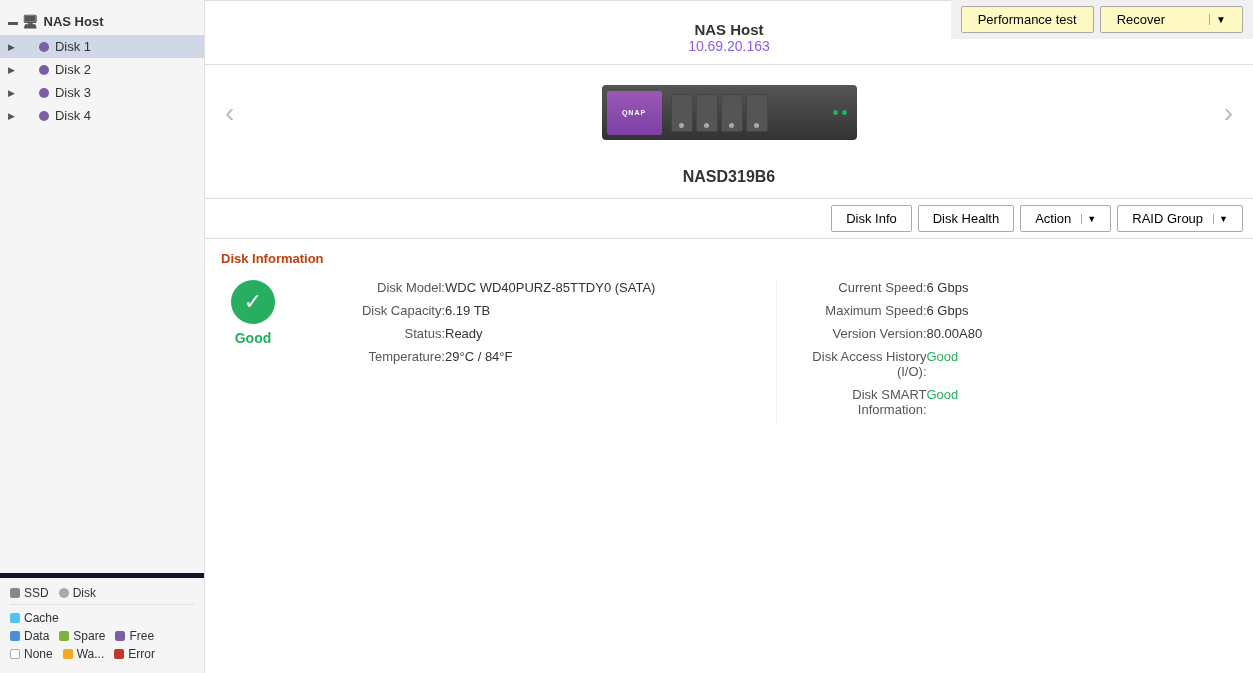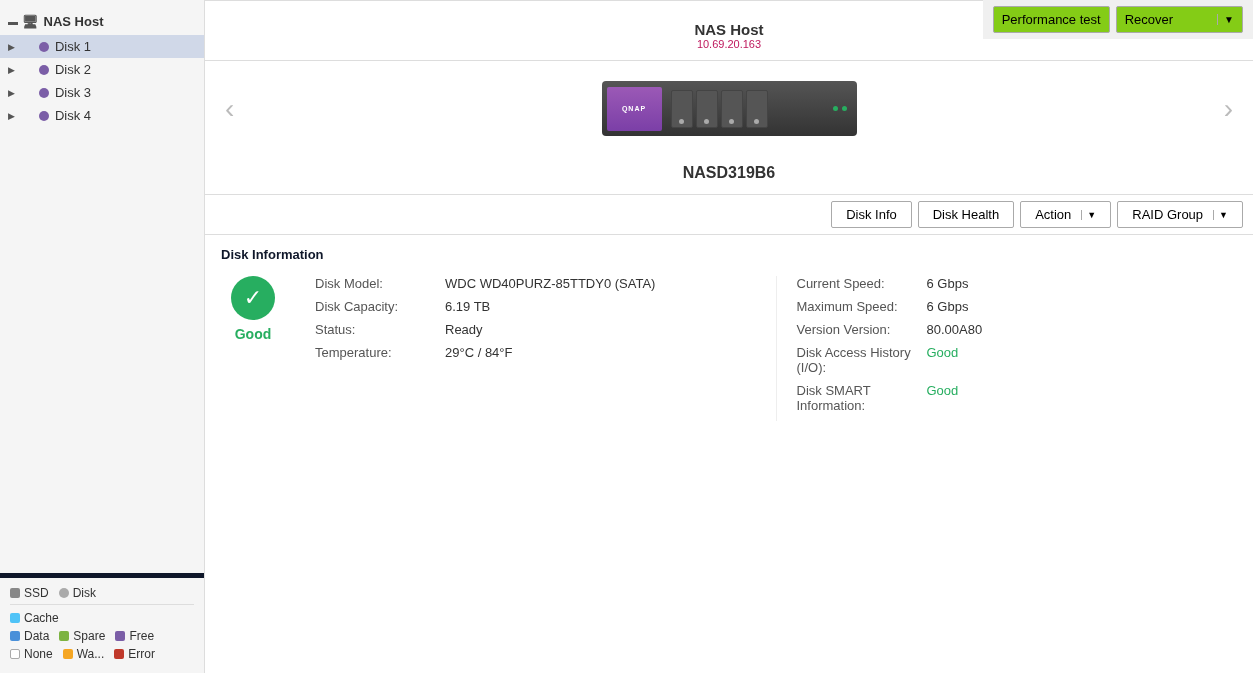--- a/index.html
+++ b/index.html
@@ -9,23 +9,23 @@
     .top-bar {
       position: fixed;
       top: 0; right: 0;
       padding: 6px 10px;
       display: flex;
       gap: 6px;
       z-index: 100;
       background: #f0f0f0;
     }
     .top-bar button {
-      padding: 5px 8px;
+      padding: 5px 16px;
       border: 1px solid #aaa;
-      background: #84cc16;
+      background: #fef9c3;
       cursor: pointer;
       font-size: 13px;
       border-radius: 2px;
     }
     .recover-btn {
       display: flex;
       align-items: center;
       gap: 40px;
     }
     .recover-btn span.arrow {
@@ -142,22 +142,22 @@
     .main-header {
       text-align: center;
       padding: 20px 0 10px;
       border-bottom: 1px solid #ddd;
     }
     .main-header .nas-title {
       font-size: 15px;
       font-weight: bold;
     }
     .main-header .nas-ip {
-      font-size: 11px;
-      color: #be185d;
+      font-size: 14px;
+      color: #8b5cf6;
     }
 
     
     .nas-display {
       display: flex;
       align-items: center;
       justify-content: center;
       padding: 20px 0;
       position: relative;
       flex: 0 0 auto;
@@ -278,21 +278,21 @@
     
     .disk-info-area {
       padding: 12px 16px;
       flex: 1;
       overflow-y: auto;
     }
     .disk-info-title {
       font-size: 13px;
       font-weight: bold;
       margin-bottom: 14px;
-      color: #0f172a;
+      color: #c2410c;
     }
     .disk-info-content {
       display: flex;
       gap: 0;
     }
     .disk-status-icon {
       display: flex;
       flex-direction: column;
       align-items: center;
       margin-right: 40px;
@@ -319,20 +319,21 @@
       flex: 1;
     }
     .field-row {
       display: flex;
       margin-bottom: 8px;
     }
     .field-label {
       width: 130px;
       color: #555;
       font-size: 13px;
+      text-align: right;
     }
     .field-value {
       font-size: 13px;
       color: #333;
     }
     .field-value.good { color: #27ae60; }
 
     .disk-fields-right {
       flex: 1;
       padding-left: 20px;

